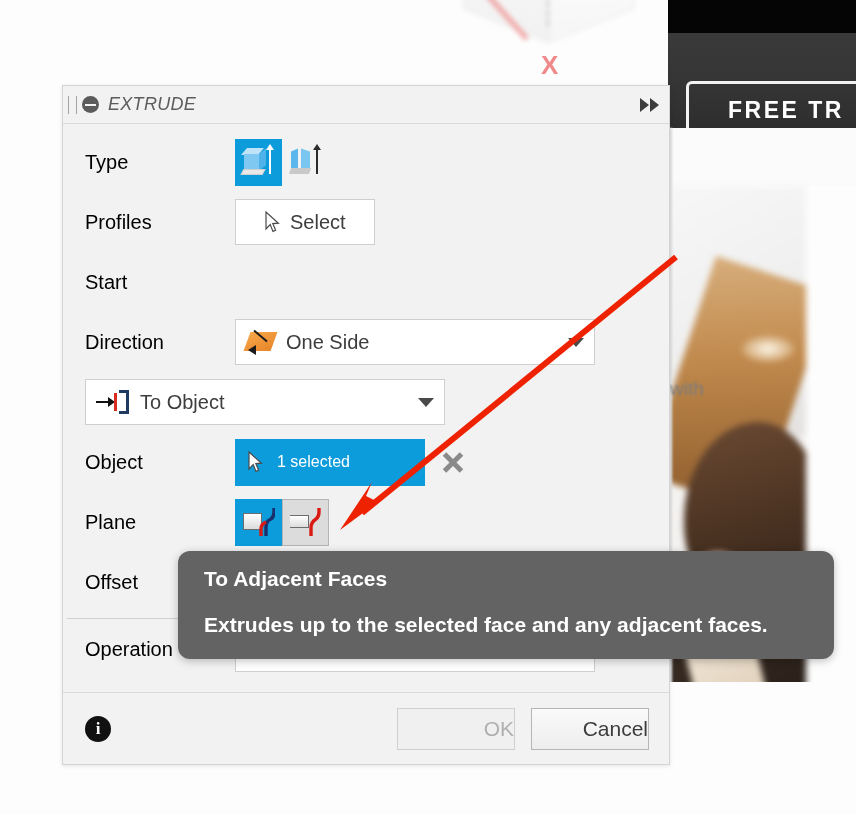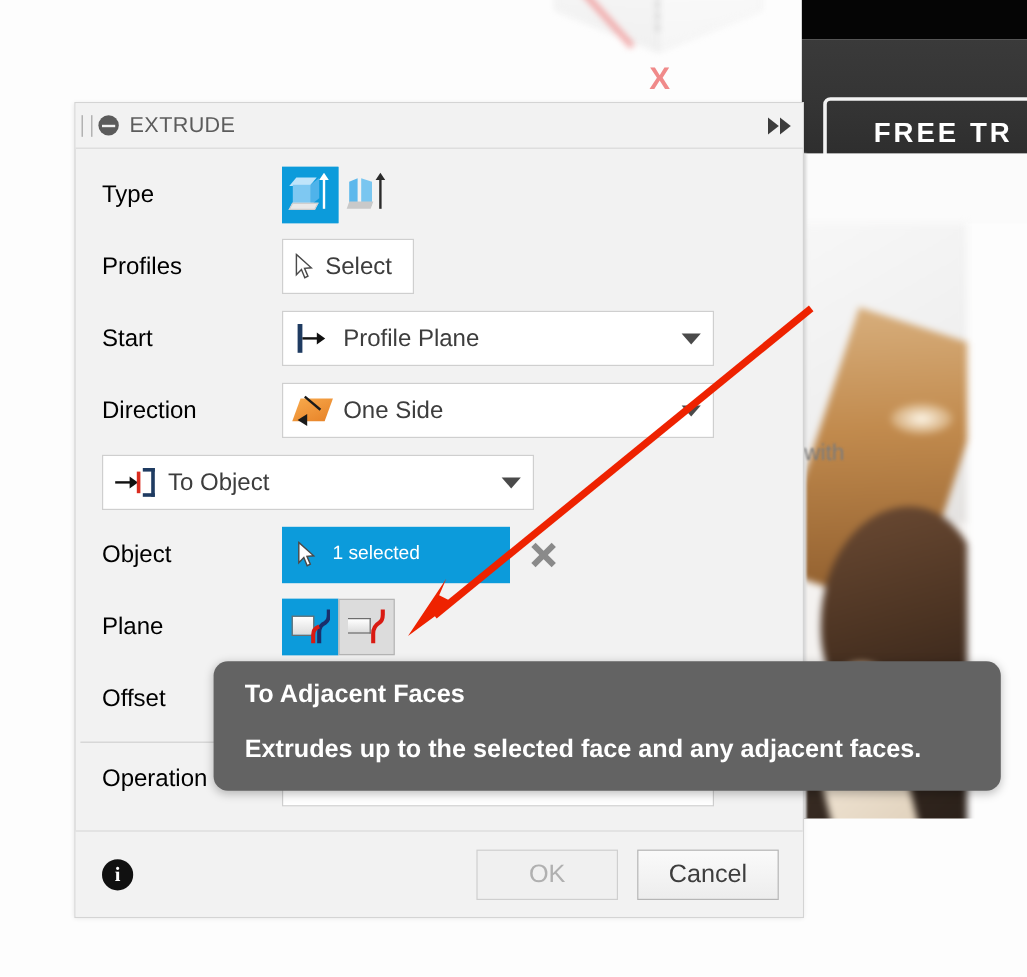--- a/index.html
+++ b/index.html
@@ -108,21 +108,21 @@
     background: linear-gradient(140deg,#3b2e25 0%,#241b15 100%);
   }
   .ph-collar {
     position: absolute; left: 28px; top: 452px;
     width: 70px; height: 110px;
     background: linear-gradient(150deg,#efe3d2 0%,#d9c9b2 100%);
     transform: rotate(-14deg);
   }
   .bg-with-text {
     position: absolute;
-    left: 2px; top: 367px;
+    left: 2px; top: 378px;
     color: #7c7c7c;
     font-size: 19px;
     font-family: "Liberation Sans", sans-serif;
     filter: blur(0.8px);
   }
   .bg-bottom-white {
     position: absolute;
     left: 0; top: 741px;
     width: 188px; height: 73px;
     background: linear-gradient(180deg,#efefef 0%,#ffffff 100%);
@@ -228,20 +228,21 @@
     position: absolute;
     left: 3px; top: 7.5px;
     width: 11px; height: 2.4px;
     background: #f2f2f2;
   }
   .panel-title {
     font-size: 18px;
     color: #5c5c5c;
     letter-spacing: 0.3px;
     font-family: "Liberation Sans", sans-serif;
+    font-style: italic;
   }
   .header-spacer { flex: 1; }
   .ff-icon {
     display: flex;
     align-items: center;
     gap: 1px;
   }
   .ff-icon i {
     width: 0; height: 0;
     border-top: 7px solid transparent;
@@ -389,21 +390,21 @@
     height: 46px;
     background: #ffffff;
     border: 1px solid #cfcfcf;
     box-sizing: border-box;
     display: flex;
     align-items: center;
     padding: 0 10px;
     font-size: 20px;
     color: #3d3d3d;
   }
-  .field-select.profiles { width: 110px; padding-left: 9px; }
+  .field-select.profiles { width: 140px; padding-left: 28px; }
   .field-select.dropdown { width: 360px; }
   .field-select .txt { margin-left: 10px; flex: 1; }
   .caret {
     width: 0; height: 0;
     border-left: 8px solid transparent;
     border-right: 8px solid transparent;
     border-top: 9px solid #4a4a4a;
   }
 
   
@@ -547,21 +548,21 @@
   .footer-spacer { flex: 1; }
   .btn {
     height: 42px;
     min-width: 118px;
     border: 1px solid #b6b6b6;
     background: linear-gradient(180deg,#fafafa 0%,#ededed 100%);
     font-size: 21px;
     color: #3d3d3d;
     display: flex;
     align-items: center;
-    justify-content: center;
+    justify-content: flex-end;
     box-sizing: border-box;
     font-family: "Liberation Sans", sans-serif;
   }
   .btn.disabled {
     color: #b0b0b0;
     border-color: #cfcfcf;
     background: #f0f0f0;
   }
   .btn + .btn { margin-left: 16px; }
 
@@ -684,31 +685,20 @@
             <svg class="cursor-glyph" viewBox="0 0 16 22">
               <path d="M2 1 L2 18 L6.2 13.6 L9 20.4 L11.6 19.2 L8.8 12.6 L14.4 12.2 Z" fill="#ffffff" stroke="#4a4a4a" stroke-width="1.2"></path>
             </svg>
             <span class="txt">Select</span>
           </div>
         </div>
       </div>
 
       <div class="row">
         <div class="row-label">Start</div>
-        <div class="row-field">
-          <div class="field-select dropdown">
-            <span class="ico-start">
-              <span class="bar"></span>
-                <span class="ln"></span>
-                <span class="hd"></span>
-            </span>
-            <span class="txt">Profile Plane</span>
-            <span class="caret"></span>
-          </div>
-        </div>
       </div>
 
       <div class="row">
         <div class="row-label">Direction</div>
         <div class="row-field">
           <div class="field-select dropdown">
             <span class="ico-direction">
               <span class="plane"></span>
                 <span class="ar"></span>
                 <span class="ah"></span>

